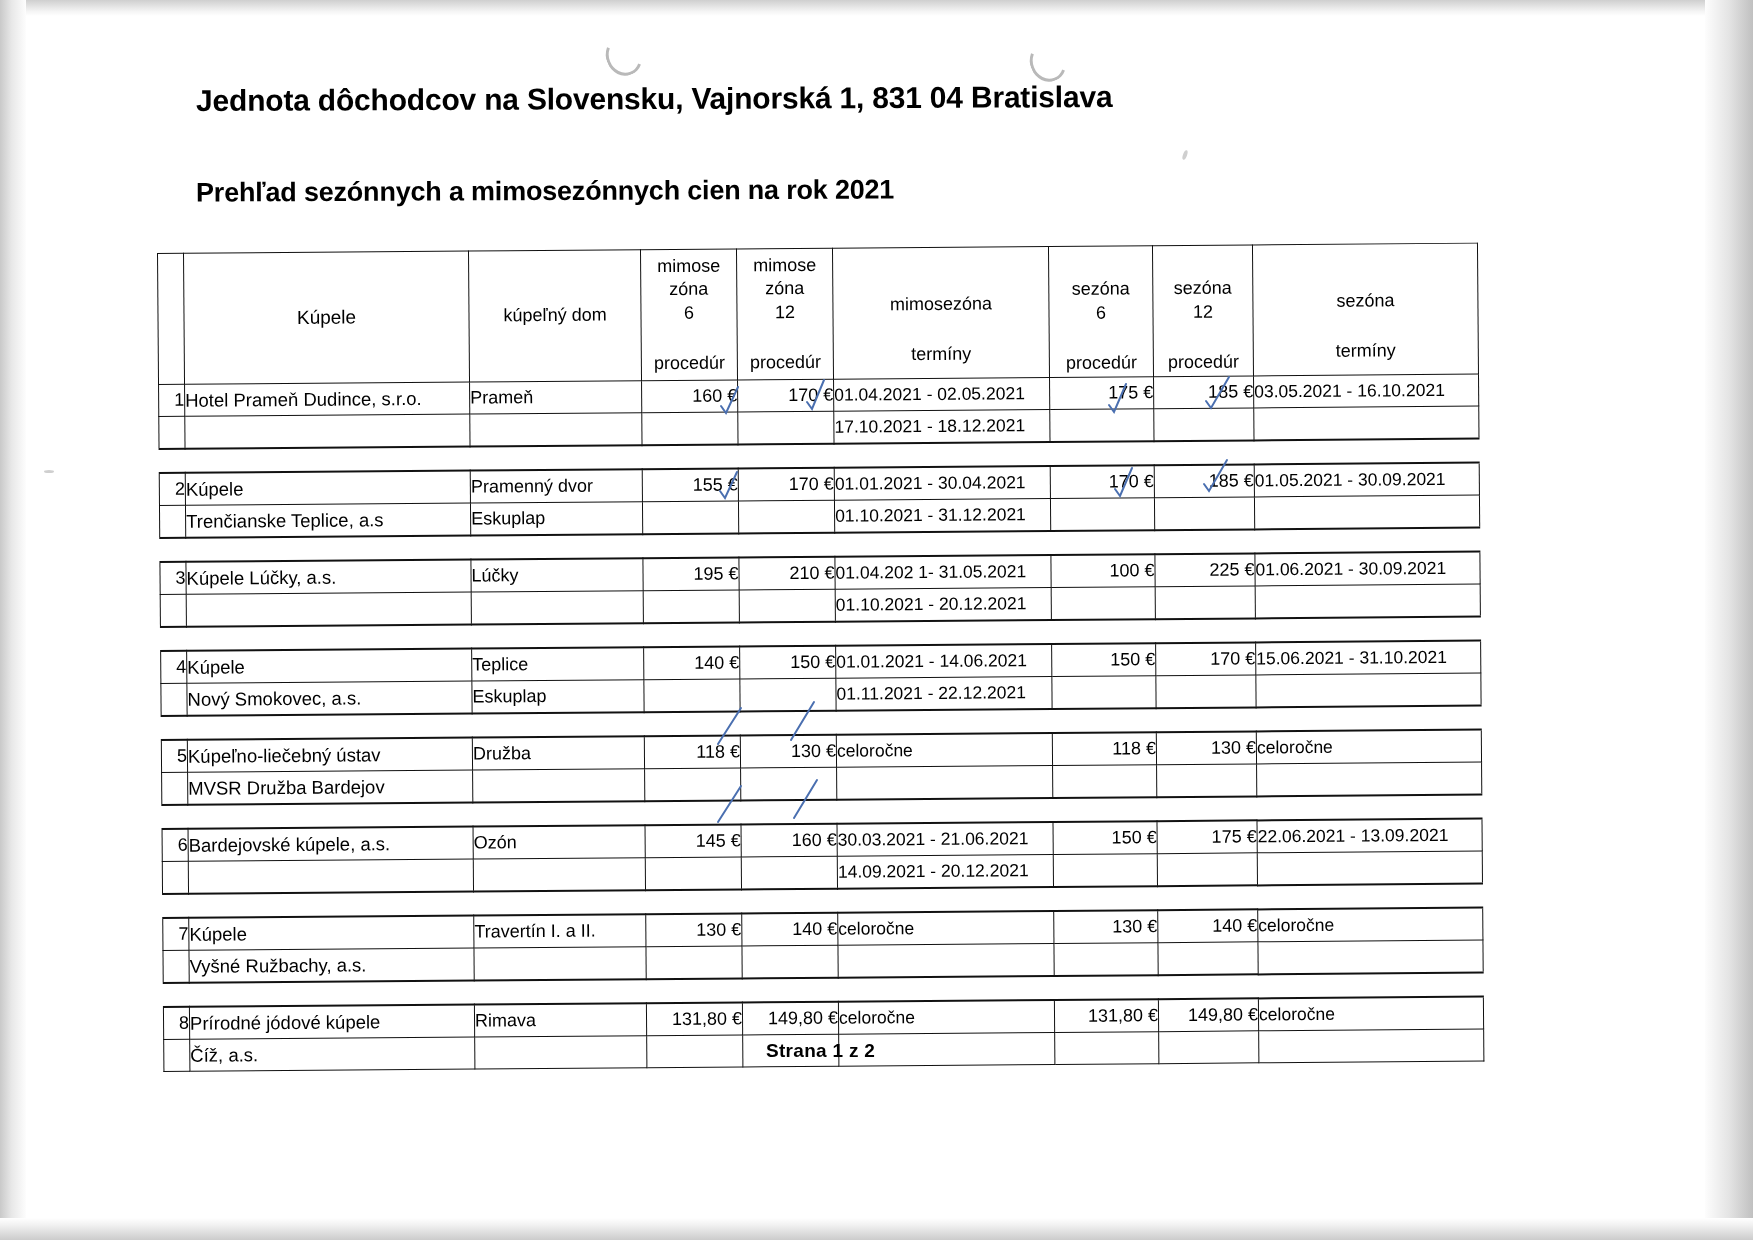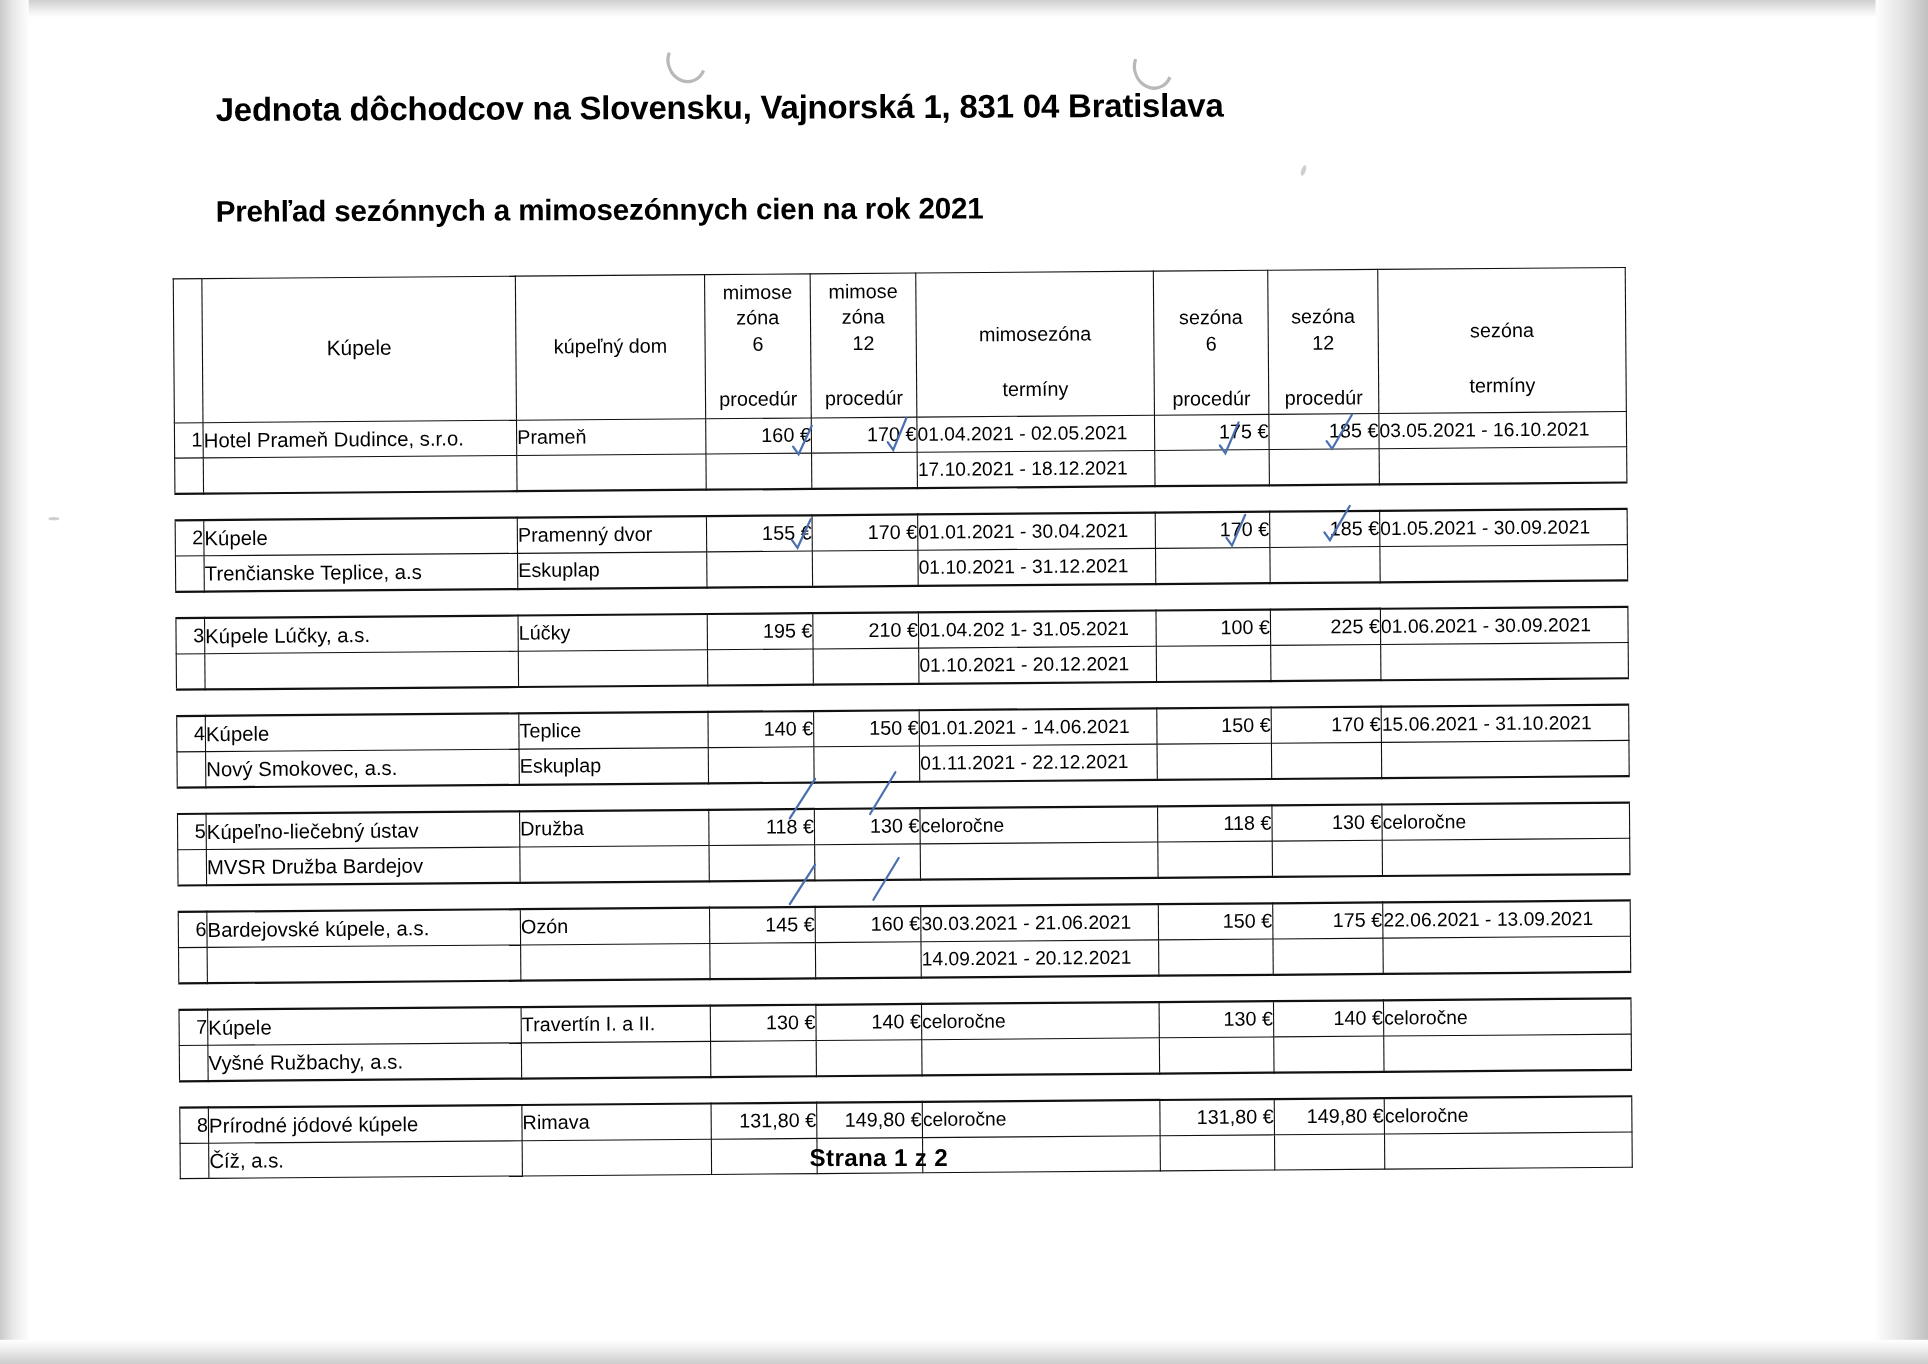--- a/index.html
+++ b/index.html
@@ -192,23 +192,23 @@
   .tick {
     position: absolute;
     width: 22px;
     height: 34px;
     pointer-events: none;
   }
   .tick svg { display: block; overflow: visible; }
 
   .footer {
     position: absolute;
-    left: 736px;
+    left: 766px;
     top: 1040px;
-    font-size: 22px;
+    font-size: 19px;
     font-weight: bold;
     letter-spacing: 0.3px;
   }
 </style>
 </head>
 <body>
 
 <div class="page">
 
   <div class="scan-edge-top"></div>

